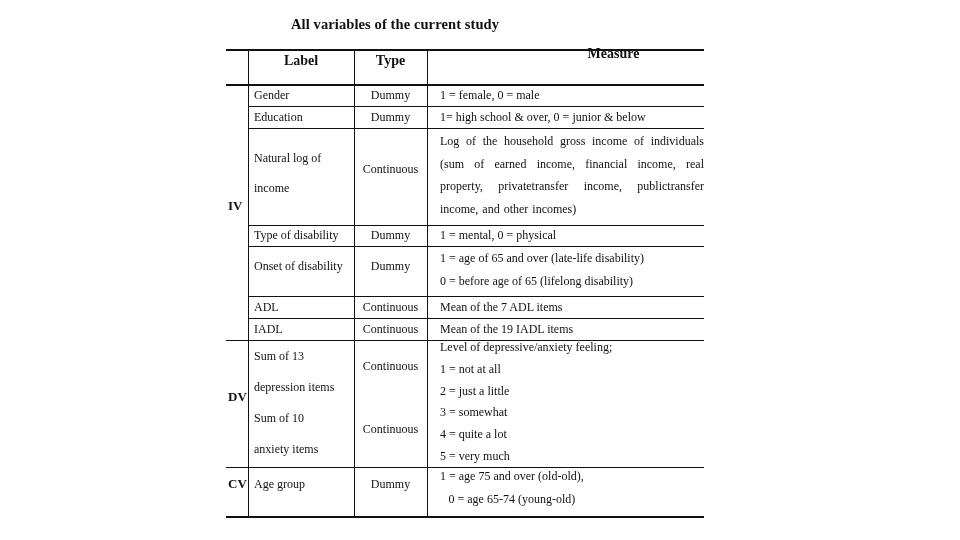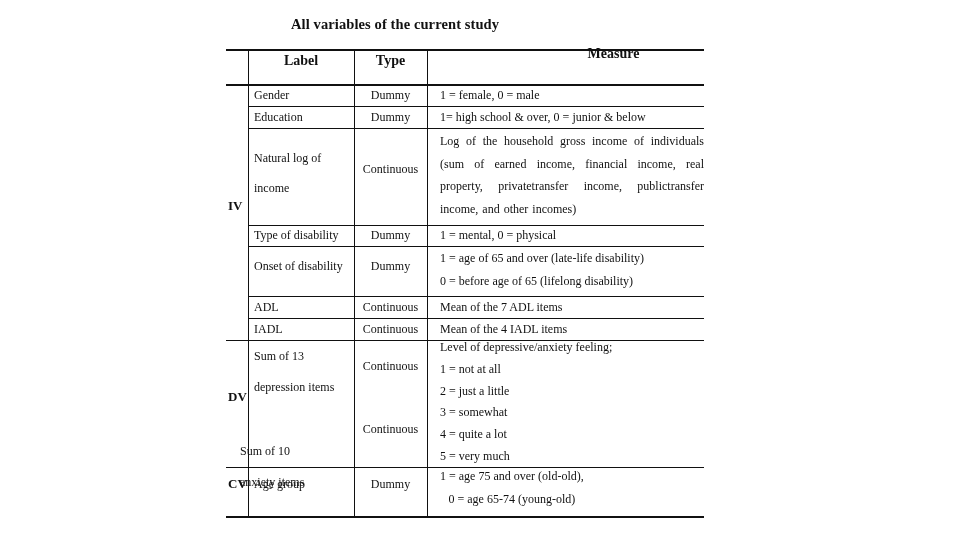--- a/index.html
+++ b/index.html
@@ -136,33 +136,33 @@
 
     <div>
       <div class="cell" style="left:254px; top:296px;">ADL</div>
       <div class="cell center" style="left:354px; width:73px; top:296px;">Continuous</div>
       <div class="cell" style="left:440px; top:296px;">Mean of the 7 ADL items</div>
     </div>
 
     <div>
       <div class="cell" style="left:254px; top:318px;">IADL</div>
       <div class="cell center" style="left:354px; width:73px; top:318px;">Continuous</div>
-      <div class="cell" style="left:440px; top:318px;">Mean of the 4 IADL items</div>
+      <div class="cell" style="left:440px; top:318px;">Mean of the 19 IADL items</div>
     </div>
 
     <div>
       <div class="measure-block" style="left:254px; top:341px; line-height:31px;">
         <span class="line">Sum of 13</span>
         <span class="line">depression items</span>
       </div>
       <div class="cell center" style="left:354px; width:73px; top:355px;">Continuous</div>
     </div>
 
     <div>
-      <div class="measure-block" style="left:240px; top:403px; line-height:31px;margin-top:33px;">
+      <div class="measure-block" style="left:254px; top:403px; line-height:31px;">
         <span class="line">Sum of 10</span>
         <span class="line">anxiety items</span>
       </div>
       <div class="cell center" style="left:354px; width:73px; top:418px;">Continuous</div>
     </div>
 
     <div class="measure-block" style="left:440px; top:337px; line-height:21.8px;">
       <span class="line">Level of depressive/anxiety feeling;</span>
       <span class="line">1 = not at all</span>
       <span class="line">2 = just a little</span>

